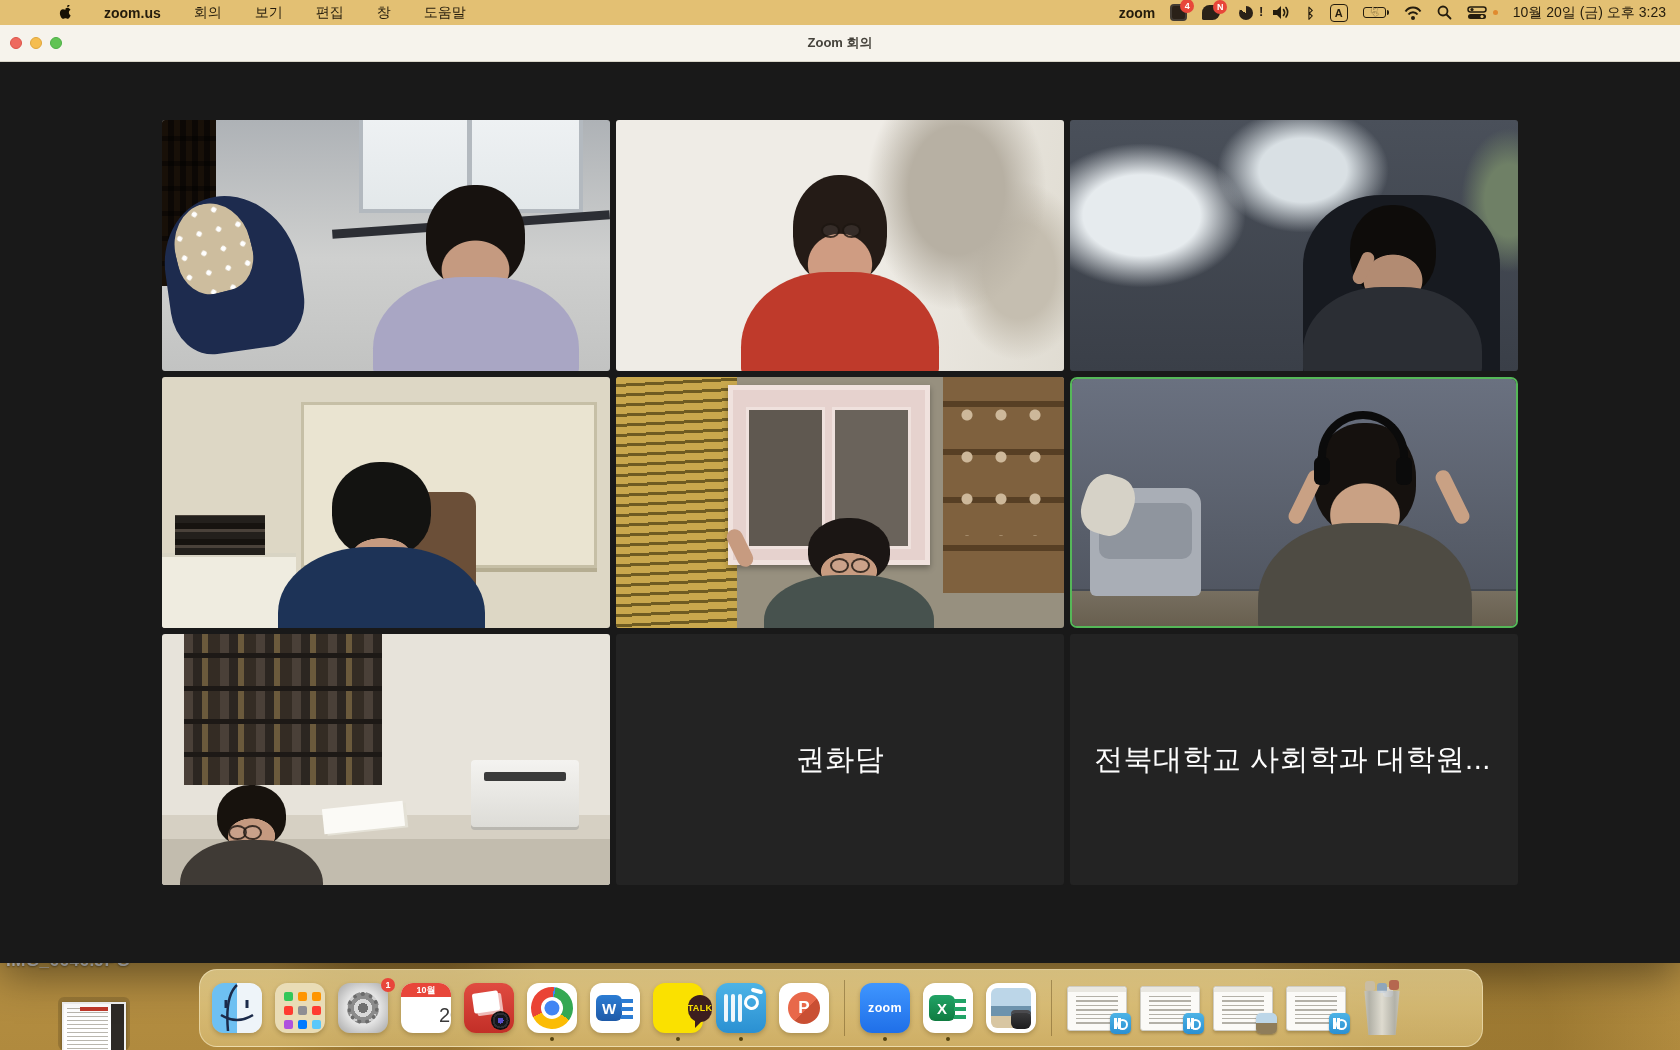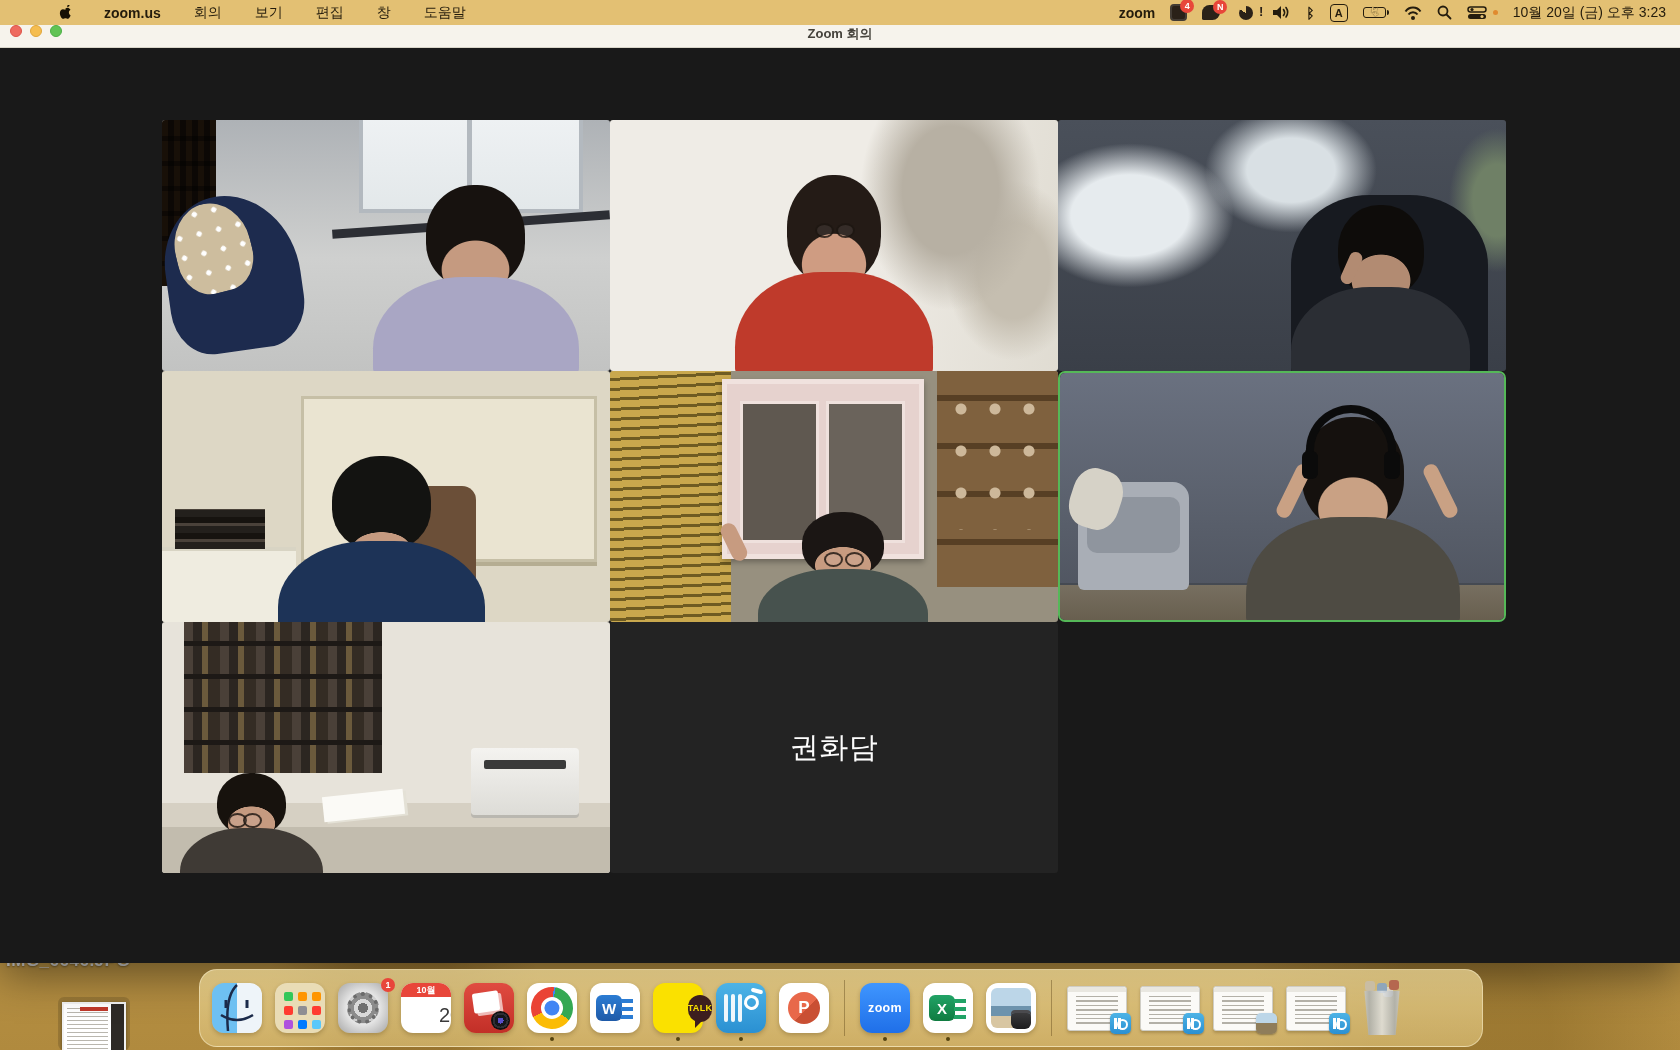--- a/index.html
+++ b/index.html
@@ -54,33 +54,33 @@
   .batt-tip { width:2px; height:5px; background:#241c0e; border-radius:0 2px 2px 0; margin-left:1px; }
   .bolt { position:absolute; left:6px; top:-3px; font-size:12px; color:#e3c073;
     text-shadow:0 0 1px #241c0e; font-weight:800; }
   .bt-glyph { font-size:14px; font-weight:700; color:#241c0e; }
   .cc-dot { width:5px; height:5px; border-radius:50%; background:#e08a2f; margin-left:-9px; }
   .clock { font-size:14px; color:#231b0c; white-space:nowrap; }
 
   
   .zwindow { position:absolute; left:0; top:25px; width:1680px; height:938px; z-index:10;
     background:#191919; box-shadow:0 12px 40px rgba(0,0,0,.45); }
-  .titlebar { height:23px; background:#f6f3ec; border-bottom:1px solid #d9d5c9;
-    display:flex; position:relative; }
+  .titlebar { height:37px; background:#f6f3ec; border-bottom:1px solid #d9d5c9;
+    display:flex; align-items:center; position:relative; }
   .lights { display:flex; gap:8px; margin-left:10px; }
   .light { width:12px; height:12px; border-radius:50%; }
   .l-red { background:#ee6a5f; border:1px solid #dd5348; }
   .l-yel { background:#f5bd4f; border:1px solid #e0a63a; }
   .l-grn { background:#61c354; border:1px solid #4caf45; }
   .wtitle { position:absolute; left:0; right:0; text-align:center; font-size:13px;
     font-weight:700; color:#45423b; }
 
   
   .grid { position:absolute; left:162px; top:95px; display:grid;
-    grid-template-columns:repeat(3,448px); grid-template-rows:repeat(3,251px); }
+    grid-template-columns:repeat(3,448px); grid-template-rows:repeat(3,251px); gap:6px; }
   .tile { position:relative; background:#232323; overflow:hidden; border-radius:3px; }
   .tile.active { border:2.5px solid #55b858; border-radius:7px; }
   .nametile { display:flex; align-items:center; justify-content:center;
     color:#fdfdfd; font-size:29px; font-weight:500; letter-spacing:.5px; }
   .nametile.leftpad { justify-content:flex-start; padding-left:24px; white-space:nowrap;
     overflow:hidden; }
   .scene { position:absolute; inset:0; }
 
   
   .person { position:absolute; }
@@ -392,20 +392,23 @@
           <div class="papers"></div>
           <div class="person"></div>
           <div class="glasses"></div>
         </div>
       </div>
 
       <div class="tile nametile">
         <span>권화담</span>
       </div>
 
+      <div class="tile nametile leftpad">
+        <span>전북대학교 사회학과 대학원...</span>
+      </div>
 
     </div>
   </div>
 
   <div class="menubar">
     <span class="apple">
       <svg viewBox="0 0 16 18" width="15" height="17">
           <path fill="#181104" d="M10.2 1.2c1.3-.5 2.3.4 2.3.4s-.8 1.7-2.6 1.6c-.3-1 .3-2 .3-2zM8 4.6c1.1-.8 2.6-.9 3.7-.2 1 .6 1.6 1.6 1.6 1.6s-1.7.9-1.7 2.9c0 2.2 1.9 3 1.9 3s-1.3 3.8-3.2 3.8c-.9 0-1.2-.6-2.3-.6s-1.5.6-2.4.6C3.7 15.7 2 12 2 9.4c0-2.6 1.7-4 3.3-4 .9 0 1.7.6 2.7.6z"></path>
         </svg>
     </span>

